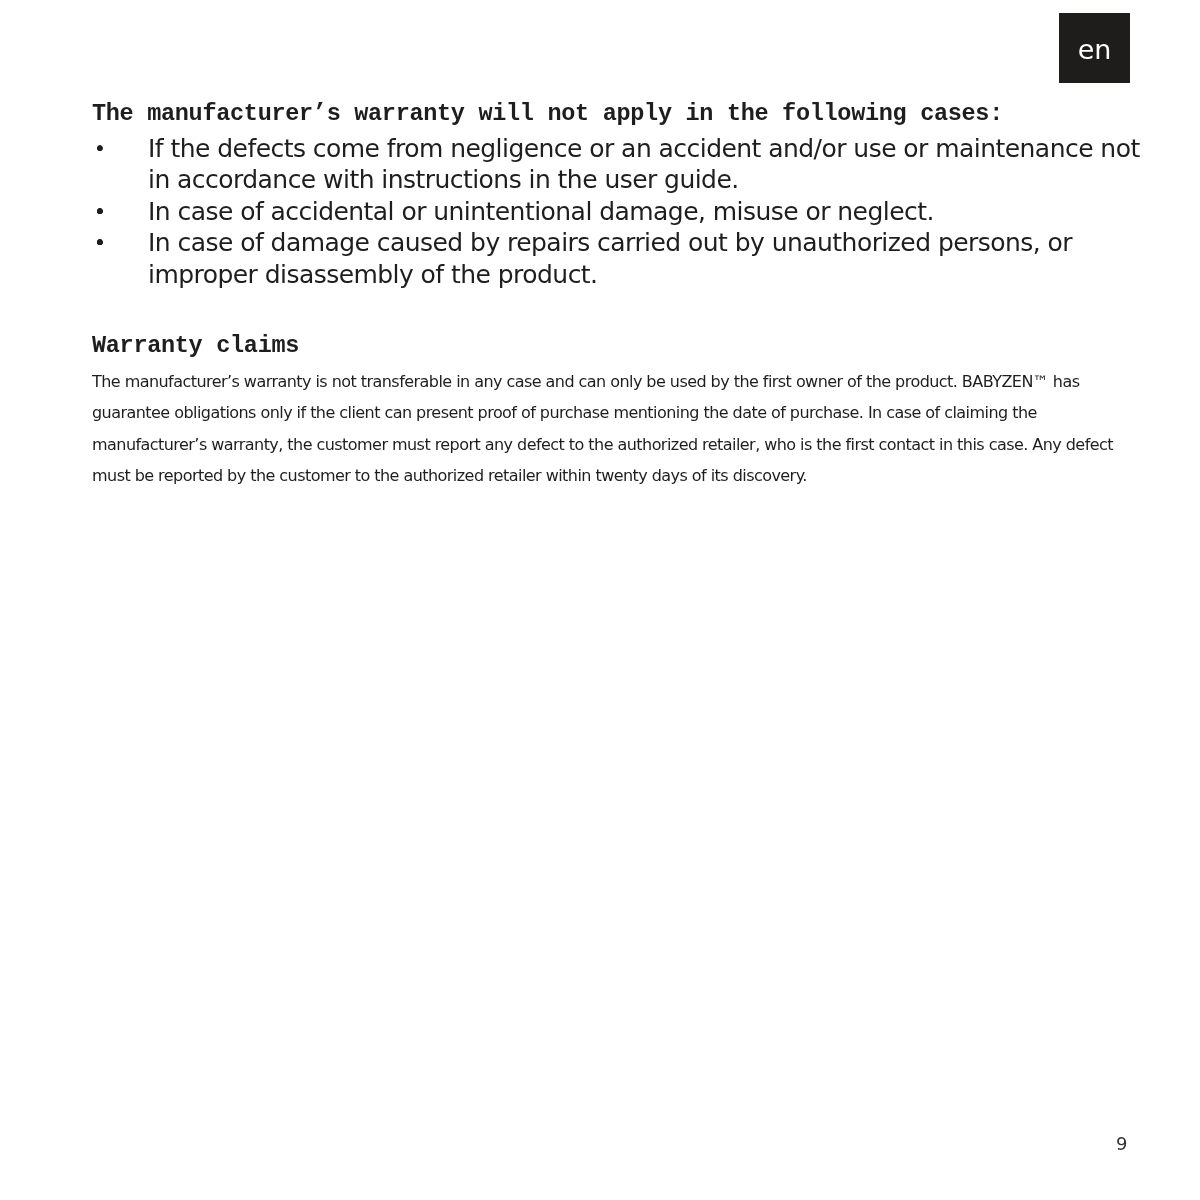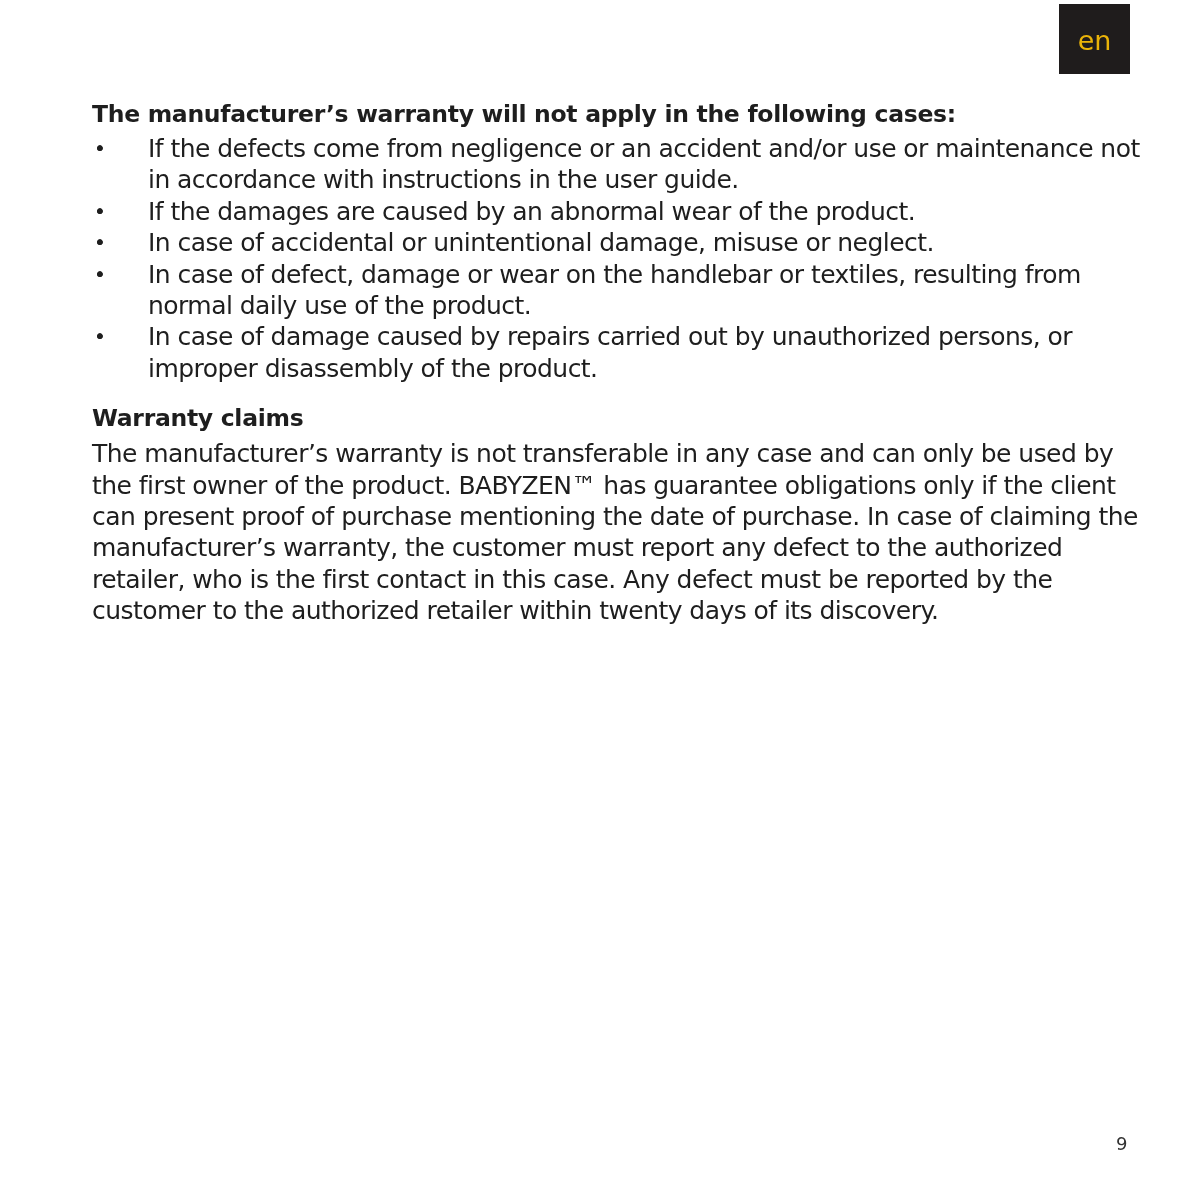--- a/index.html
+++ b/index.html
@@ -1,47 +1,47 @@
 <!DOCTYPE html>
 <html><head>
 <meta charset="utf-8">
 <style>
   html, body { margin: 0; padding: 0; background: #ffffff; }
   body { width: 1200px; height: 1200px; position: relative; overflow: hidden;
          font-family: "DejaVu Sans", sans-serif; color: #1e1e1e; }
-  .lang-tab { position: absolute; left: 1059px; top: 4px; width: 71px; height: 70px;
-              background: #1f1c1c; color: #eab308; font-size: 27px;
+  .lang-tab { position: absolute; left: 1059px; top: 13px; width: 71px; height: 70px;
+              background: #1f1c1c; color: #ffffff; font-size: 27px;
               display: flex; align-items: center; justify-content: center; padding-top: 2px; box-sizing: border-box; }
   .content { position: absolute; left: 92px; top: 98px; width: 1050px; }
-  h2 { margin: 0; font-size: 23.5px; font-weight: bold; line-height: 32px; letter-spacing: -0.3px; }
+  h2 { margin: 0; font-size: 23.5px; font-weight: bold; line-height: 32px; letter-spacing: -0.3px; font-family: Liberation Mono, monospace; }
   ul { list-style: none; margin: 3px 0 0 0; padding: 0; }
   li { position: relative; padding-left: 56px; font-size: 25px; line-height: 31.4px; letter-spacing: -0.55px; }
   li .bullet { position: absolute; left: 2px; top: 0; font-size: 20px; }
-  .claims-title { margin-top: 18px; }
-  p { margin: 4px 0 0 0; font-size: 25px; line-height: 31.4px; letter-spacing: -0.55px; }
+  .claims-title { margin-top: 40px; }
+  p { margin: 4px 0 0 0; font-size: 16px; line-height: 31.4px; letter-spacing: -0.55px; }
   .page-num { position: absolute; left: 1116px; top: 1133px; font-size: 18px; color: #333; }
 </style>
 </head>
 <body>
 
 <div class="lang-tab">
   <span>en</span>
 </div>
 
 <div class="content">
   <h2>The manufacturer’s warranty will not apply in the following cases:</h2>
   <ul>
     <li><span class="bullet">•</span></li>
     <li><span class="bullet">•</span><span>If the defects come from negligence or an accident and/or use or maintenance not in accordance with instructions in the user guide.</span></li>
     <li><span class="bullet">•</span></li>
-    <li><span class="bullet">•</span><span>If the damages are caused by an abnormal wear of the product.</span></li>
+    <li><span class="bullet">•</span></li>
     <li><span class="bullet">•</span></li>
     <li><span class="bullet">•</span><span>In case of accidental or unintentional damage, misuse or neglect.</span></li>
     <li><span class="bullet">•</span></li>
-    <li><span class="bullet">•</span><span>In case of defect, damage or wear on the handlebar or textiles, resulting from normal daily use of the product.</span></li>
+    <li><span class="bullet">•</span></li>
     <li><span class="bullet">•</span></li>
     <li><span class="bullet">•</span><span>In case of damage caused by repairs carried out by unauthorized persons, or improper disassembly of the product.</span></li>
   </ul>
 
   <h2 class="claims-title">Warranty claims</h2>
   <p>The manufacturer’s warranty is not transferable in any case and can only be used by the first owner of the product. BABYZEN™ has guarantee obligations only if the client can present proof of purchase mentioning the date of purchase. In case of claiming the manufacturer’s warranty, the customer must report any defect to the authorized retailer, who is the first contact in this case. Any defect must be reported by the customer to the authorized retailer within twenty days of its discovery.</p>
 </div>
 
 <div class="page-num">9</div>
 

